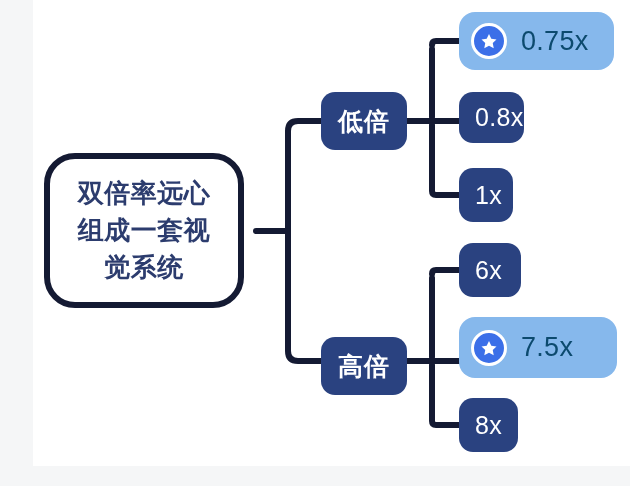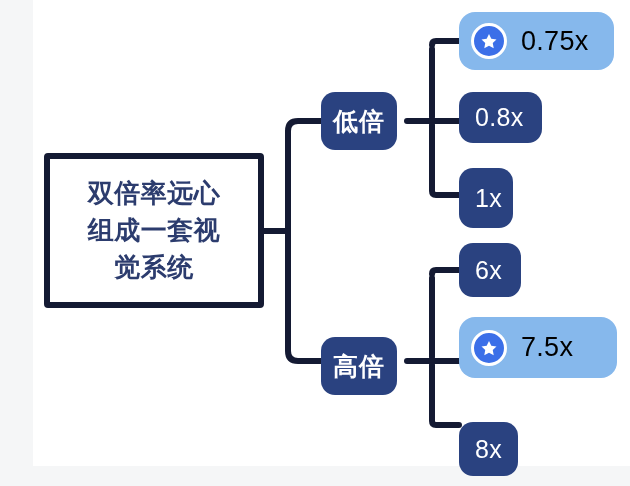--- a/index.html
+++ b/index.html
@@ -41,41 +41,41 @@
     position: absolute;
     box-sizing: border-box;
     display: flex;
     align-items: center;
     justify-content: center;
   }
   
   .node-root {
     left: 44px;
     top: 153px;
-    width: 220px;
+    width: 200px;
     height: 155px;
     background: #ffffff;
     border: 6px solid #141a33;
-    border-radius: 4px;
+    border-radius: 31px;
     color: #2c3c6e;
     flex-direction: column;
     padding: 0 14px;
   }
   .root-text {
     font-size: 26px;
     font-weight: 700;
     line-height: 1.42;
     text-align: center;
     letter-spacing: 0.5px;
     color: #2c3c6e;
     white-space: pre-line;
   }
   
   .node-branch {
-    width: 76px;
+    width: 86px;
     height: 58px;
     background: #2a4280;
     border-radius: 14px;
     color: #ffffff;
     font-size: 25px;
     font-weight: 600;
     letter-spacing: 1px;
   }
   #node-low  { left: 321px; top: 92px; }
   #node-high { left: 321px; top: 322px; margin-top: 15px; }
@@ -84,30 +84,30 @@
   .node-leaf {
     background: #2a4280;
     border-radius: 14px;
     color: #ffffff;
     font-weight: 500;
     font-size: 25px;
     justify-content: flex-start;
     padding-left: 16px;
     letter-spacing: 0.3px;
   }
-  #node-08x { left: 459px; top: 92px;  width: 83px; height: 51px; }
-  #node-1x  { left: 459px; top: 168px; width: 54px; height: 60px; }
+  #node-08x { left: 459px; top: 92px;  width: 65px; height: 51px; }
+  #node-1x  { left: 459px; top: 168px; width: 54px; height: 54px; }
   #node-6x  { left: 459px; top: 243px; width: 62px; height: 54px; }
-  #node-8x  { left: 459px; top: 398px; width: 59px; height: 54px; margin-top: 24px; }
+  #node-8x  { left: 459px; top: 398px; width: 59px; height: 54px; }
 
   
   .node-leaf-hl {
     background: #86b8ec;
     border-radius: 16px;
-    color: #000000;
+    color: #0c4a6e;
     font-size: 27px;
     font-weight: 500;
     justify-content: flex-start;
     padding-left: 12px;
     gap: 14px;
     letter-spacing: 0.3px;
   }
   #node-075x { left: 459px; top: 12px;  width: 155px; height: 58px; }
   #node-75x  { left: 459px; top: 317px; width: 158px; height: 61px; }
 

